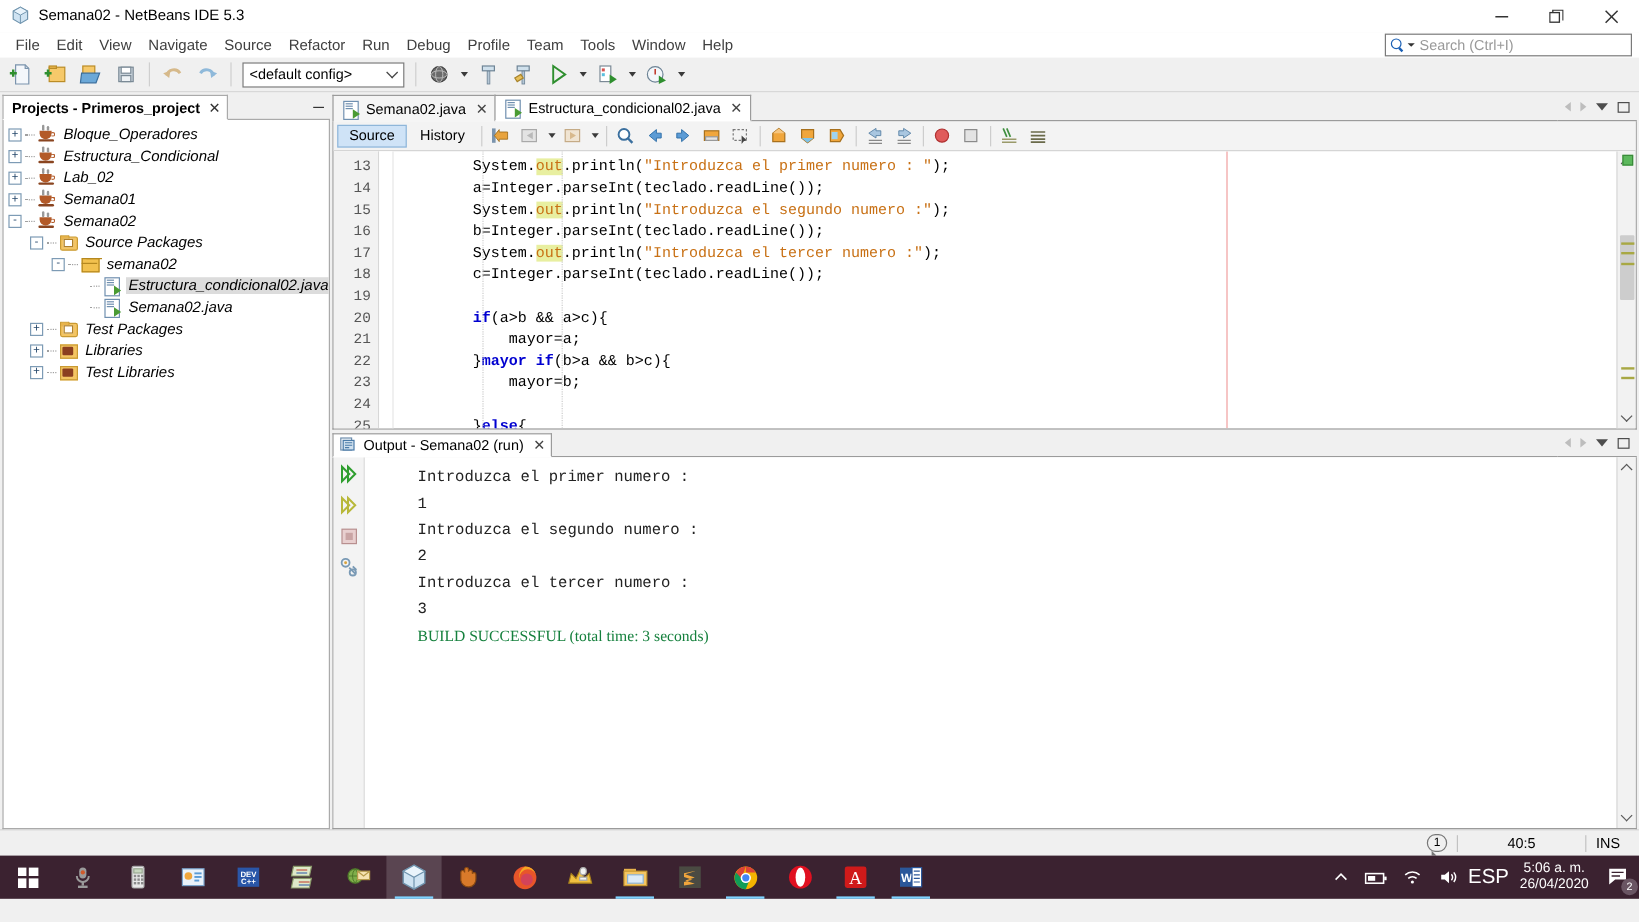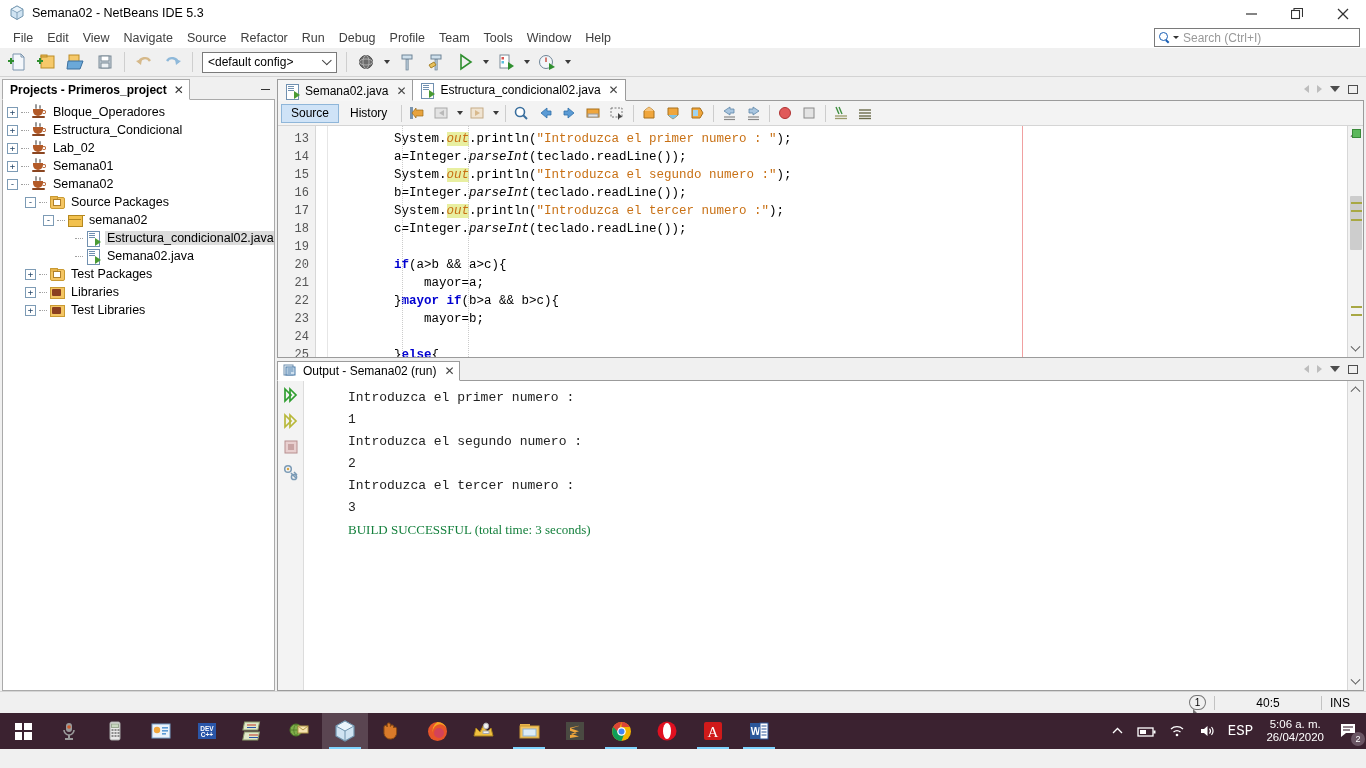--- a/index.html
+++ b/index.html
@@ -83,21 +83,21 @@
   .tab-x{margin-left:7px;font-size:12px;color:#333;font-weight:normal;}
   .pane-tab-filler{flex:1;height:20px;border-bottom:1px solid #aaa;background:#f0f0f0;}
   .pane-min{width:20px;display:flex;align-items:center;justify-content:center;
     border-bottom:1px solid #aaa;height:20px;}
   .minus{width:9px;height:1.5px;background:#333;}
   .treebox{flex:1;background:#fff;border:1px solid #aaa;border-top:none;overflow:hidden;
     padding-top:3px;}
   .trow{display:flex;align-items:center;height:18px;padding-left:4px;font-size:12.5px;
     white-space:nowrap;}
   .trow.sel .tlabel{background:#dcdcdc;}
-  .tlabel{padding:0 2px;}
+  .tlabel{padding:0 2px;font-style:italic;}
   .toggle{width:11px;height:11px;border:1px solid #7d9bb5;background:#fff;
     display:flex;align-items:center;justify-content:center;font-size:9px;line-height:9px;
     color:#26486b;flex:none;margin-right:3px;font-family:"DejaVu Sans Mono",monospace;}
   .tspace{width:11px;flex:none;margin-right:3px;}
   .dots{width:8px;flex:none;border-top:1px dotted #a0a0a0;margin-right:2px;margin-top:1px;}
   .ico{width:16px;height:16px;flex:none;margin-right:4px;position:relative;}
 
   
   .ic-java::before{content:"";position:absolute;left:2px;top:5px;width:10px;height:7px;
     border-radius:0 0 5px 5px;background:#b35a28;}
@@ -173,21 +173,21 @@
   .gutter{width:38px;background:#f2f2f2;border-right:1px solid #d7d7d7;
     font-family:"Liberation Mono",monospace;font-size:12px;color:#555;text-align:right;
     padding-top:4px;flex:none;}
   .gline{height:18px;line-height:18px;padding-right:6px;}
   .glyph-col{width:12px;background:#fff;border-right:1px solid #e6e6e6;flex:none;}
   .codepane{flex:1;position:relative;overflow:hidden;padding-top:4px;
     font-family:"Liberation Mono",monospace;font-size:12.5px;}
   .cline{height:18px;line-height:18px;white-space:pre;padding-left:6px;}
   .k{color:#0000d0;font-weight:bold;}
   .s{color:#c87014;}
-  .it{font-style:italic;}
+  .it{}
   .hl{background:#e8efa0;}
   .margin-line{position:absolute;top:0;bottom:0;left:694px;width:1px;background:#f0a0a0;}
   .indent-guide{position:absolute;top:0;bottom:0;width:1px;
     border-left:1px dotted #cccccc;}
 
   .vscroll{width:16px;background:#f2f2f2;border-left:1px solid #d7d7d7;flex:none;
     position:relative;display:flex;flex-direction:column;align-items:center;}
   .vs-up,.vs-dn{height:15px;width:16px;display:flex;align-items:center;justify-content:center;}
   .chev-u{width:7px;height:7px;border-left:1.6px solid #5a5a5a;border-top:1.6px solid #5a5a5a;
     transform:rotate(45deg) translate(2px,2px);}
@@ -1003,21 +1003,21 @@
         <circle cx="8" cy="11" r="1.3" fill="#fff"></circle>
       </svg>
     </div>
     <div class="tray-i">
       <svg width="17" height="14" viewBox="0 0 17 14">
         <polygon points="2,5 5,5 8.5,2 8.5,12 5,9 2,9" fill="#fff"></polygon>
         <path d="M10.5 4.5 a4 4 0 0 1 0 5" fill="none" stroke="#fff" stroke-width="1.2"></path>
         <path d="M12.5 3 a6.5 6.5 0 0 1 0 8" fill="none" stroke="#fff" stroke-width="1.2"></path>
       </svg>
     </div>
-    <div class="tray-i" style="width:36px;font-size:14px;font-family:Liberation Mono, monospace;">ESP</div>
+    <div class="tray-i" style="width:36px;font-size:17px;">ESP</div>
     <div class="clock">
       <div>5:06 a. m.</div>
       <div>26/04/2020</div>
     </div>
     <div class="notif">
       <svg width="20" height="18" viewBox="0 0 20 18">
         <path d="M2 2 h14 v9 h-9 l-5 4 z" fill="#fff"></path>
         <g stroke="#3b2230" stroke-width="1.1">
             <line x1="4" y1="5" x2="14" y2="5"></line>
             <line x1="4" y1="8" x2="11" y2="8"></line>

